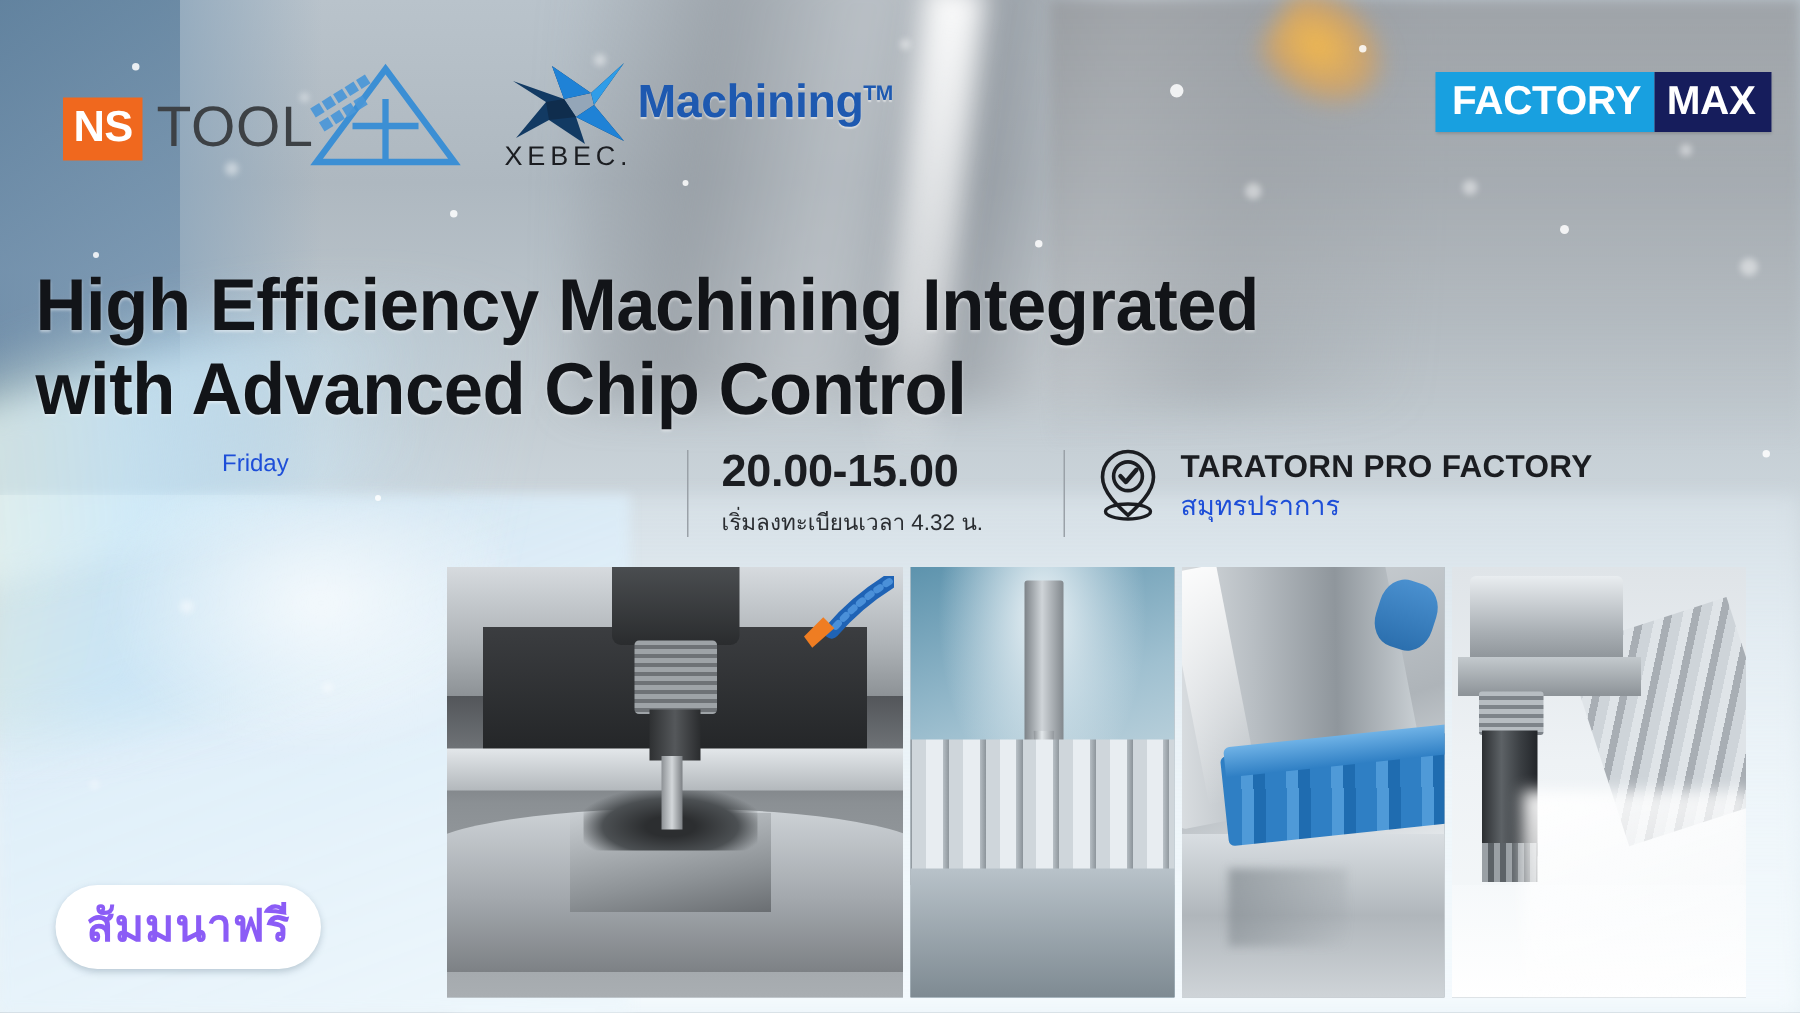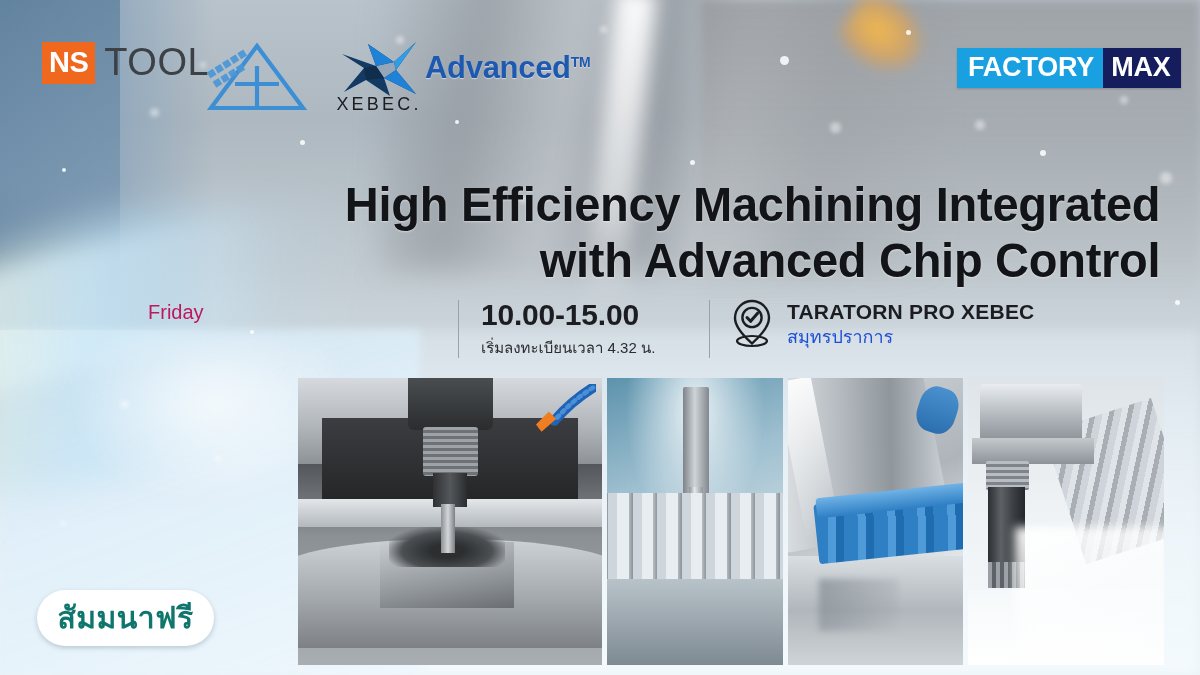--- a/index.html
+++ b/index.html
@@ -85,21 +85,21 @@
     position:absolute; left:60px; top:330px; width:280px; height:180px;
     background:radial-gradient(ellipse at 55% 40%, rgba(255,255,255,.75), rgba(255,255,255,0) 68%);
     filter:blur(8px);
   }
   .bokeh { position:absolute; border-radius:50%; background:rgba(255,255,255,.85); }
   .bokeh.soft { background:rgba(255,255,255,.45); filter:blur(2px); }
 
   
   .logos { position:absolute; left:0; top:0; width:1200px; height:130px; }
 
-  .logo-nstool { position:absolute; left:42px; top:41px; display:flex; align-items:center; }
+  .logo-nstool { position:absolute; left:42px; top:64px; display:flex; align-items:center; }
   .ns-box {
     background:#f0681e; color:#fff; font-weight:bold; font-size:29px;
     line-height:1; padding:6px 7px 7px 7px; letter-spacing:-.5px;
   }
   .ns-word { color:#3d4145; font-weight:500; font-size:38px; margin-left:9px; letter-spacing:.5px; }
 
   .logo-iwata { position:absolute; left:205px; top:36px; width:110px; height:80px; }
 
   .logo-xebec { position:absolute; left:330px; top:40px; width:98px; height:80px; text-align:center; }
   .xebec-word {
@@ -115,36 +115,36 @@
 
   .logo-factorymax {
     position:absolute; left:957px; top:48px; display:flex; align-items:flex-start;
     box-shadow:0 1px 2px rgba(0,0,0,.18);
   }
   .fm-left { background:#18a0e0; padding:6px 9px 7px 11px; }
   .fm-right { background:#161d5c; padding:6px 10px 7px 8px; }
   .fm-text { color:#fff; font-weight:bold; font-size:27px; letter-spacing:-.2px; line-height:1; }
 
   
-  .title-block { position:absolute; left:0; top:176px; width:1184px; text-align:right; }
+  .title-block { position:absolute; left:0; top:176px; width:1184px; text-align:left; }
   .title-line {
     font-weight:bold; font-size:49px; line-height:56px; color:#121418;
     letter-spacing:-.3px;
     text-shadow:0 1px 2px rgba(255,255,255,.45);
     transform:scaleX(.96);
   }
 
   
   .info-row {
     position:absolute; left:148px; top:298px; width:920px; height:64px;
     display:flex; align-items:flex-start;
   }
   .info-date { width:310px; }
   .date-main { font-weight:bold; font-size:30px; color:#1b1d21; letter-spacing:-.2px; line-height:34px; }
-  .date-sub { font-size:20px; color:#be185d; margin-top:3px; }
+  .date-sub { font-size:16px; color:#1d4ed8; margin-top:3px; }
 
   .divider { width:1px; height:58px; background:#9aa1a8; margin-top:2px; }
 
   .info-time { padding-left:22px; width:250px; }
   .time-main { font-weight:bold; font-size:30px; color:#1b1d21; letter-spacing:-.2px; line-height:34px; }
   .time-sub { font-size:15px; color:#2a2d31; margin-top:4px; }
 
   .info-venue { padding-left:20px; display:flex; align-items:flex-start; }
   .venue-text { margin-left:13px; margin-top:2px; }
   .venue-main { font-weight:bold; font-size:21px; color:#1b1d21; letter-spacing:.2px; line-height:24px; }
@@ -235,21 +235,21 @@
                background:linear-gradient(180deg,rgba(246,249,251,.8),#ffffff); }
 
   
   .badge {
     position:absolute; left:37px; top:590px; width:177px; height:56px;
     background:#ffffff; border-radius:28px;
     box-shadow:0 2px 5px rgba(60,90,110,.28);
     display:flex; align-items:center; justify-content:center;
   }
   .badge-text {
-    color:#0f766e; font-weight:bold; font-size:30px; line-height:1;
+    color:#8b5cf6; font-weight:bold; font-size:30px; line-height:1;
     letter-spacing:.5px;
   }
 </style>
 </head>
 <body>
 
 <div id="banner">
 
   <div class="bg-base"></div>
   <div class="bg-machine"></div>
@@ -321,21 +321,21 @@
         <path d="M38 26 L56 22 L58 30 L46 38 Z" fill="#ffffff" opacity=".55"></path>
         <path d="M30 4 L56 22 L38 26 Z" fill="#1f82d6"></path>
         <path d="M58 30 L78 54 L46 38 Z" fill="#1f82d6"></path>
         <path d="M78 2 L58 30 L56 22 Z" fill="#2f9de8"></path>
         <path d="M26 28 L38 26 L46 38 L28 40 Z" fill="#0f2d4d"></path>
       </svg>
       <div class="xebec-word">XEBEC.</div>
     </div>
 
     <div class="logo-aeroforce">
-      <span>Advanced</span><span class="tm">TM</span>
+      <span>Machining</span><span class="tm">TM</span>
     </div>
 
     <div class="logo-factorymax">
       <span class="fm-left">
         <span class="fm-text">FACTORY</span>
       </span>
       <span class="fm-right">
         <span class="fm-text">MAX</span>
       </span>
     </div>
@@ -348,35 +348,35 @@
 
   <div class="info-row">
 
     <div class="info-date">
       <div class="date-sub">Friday</div>
     </div>
 
     <div class="divider"></div>
 
     <div class="info-time">
-      <div class="time-main">10.00-15.00</div>
+      <div class="time-main">20.00-15.00</div>
       <div class="time-sub">เริ่มลงทะเบียนเวลา 4.32 น.</div>
     </div>
 
     <div class="divider"></div>
 
     <div class="info-venue">
       <svg width="44" height="50" viewBox="0 0 44 50">
         <path d="M22 3 C12.6 3 5 10.6 5 20 C5 30.5 16.5 40.5 22 45.5 C27.5 40.5 39 30.5 39 20 C39 10.6 31.4 3 22 3 Z" fill="none" stroke="#1b1d21" stroke-width="2.4"></path>
         <circle cx="22" cy="19.5" r="9.6" fill="none" stroke="#1b1d21" stroke-width="2.4"></circle>
         <path d="M17 19.5 L20.6 23.3 L27.6 15.2" fill="none" stroke="#1b1d21" stroke-width="3" stroke-linecap="round" stroke-linejoin="round"></path>
         <ellipse cx="22" cy="43" rx="15" ry="5" fill="none" stroke="#1b1d21" stroke-width="2.2"></ellipse>
       </svg>
       <div class="venue-text">
-        <div class="venue-main">TARATORN PRO XEBEC</div>
+        <div class="venue-main">TARATORN PRO FACTORY</div>
         <div class="venue-sub">สมุทรปราการ</div>
       </div>
     </div>
   </div>
 
   <div class="photos">
 
     <div class="photo p1">
       <div class="p1-bg"></div>
       <div class="p1-toprail"></div>

